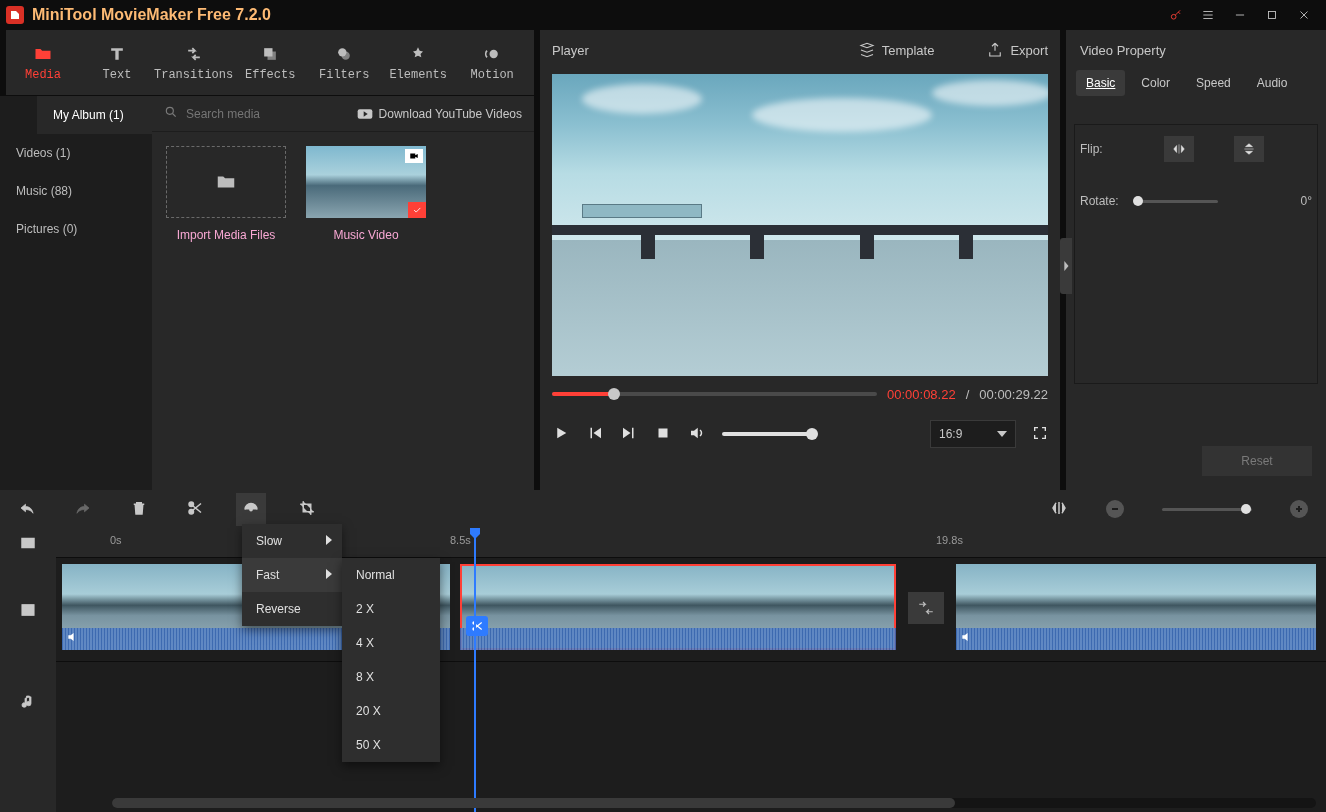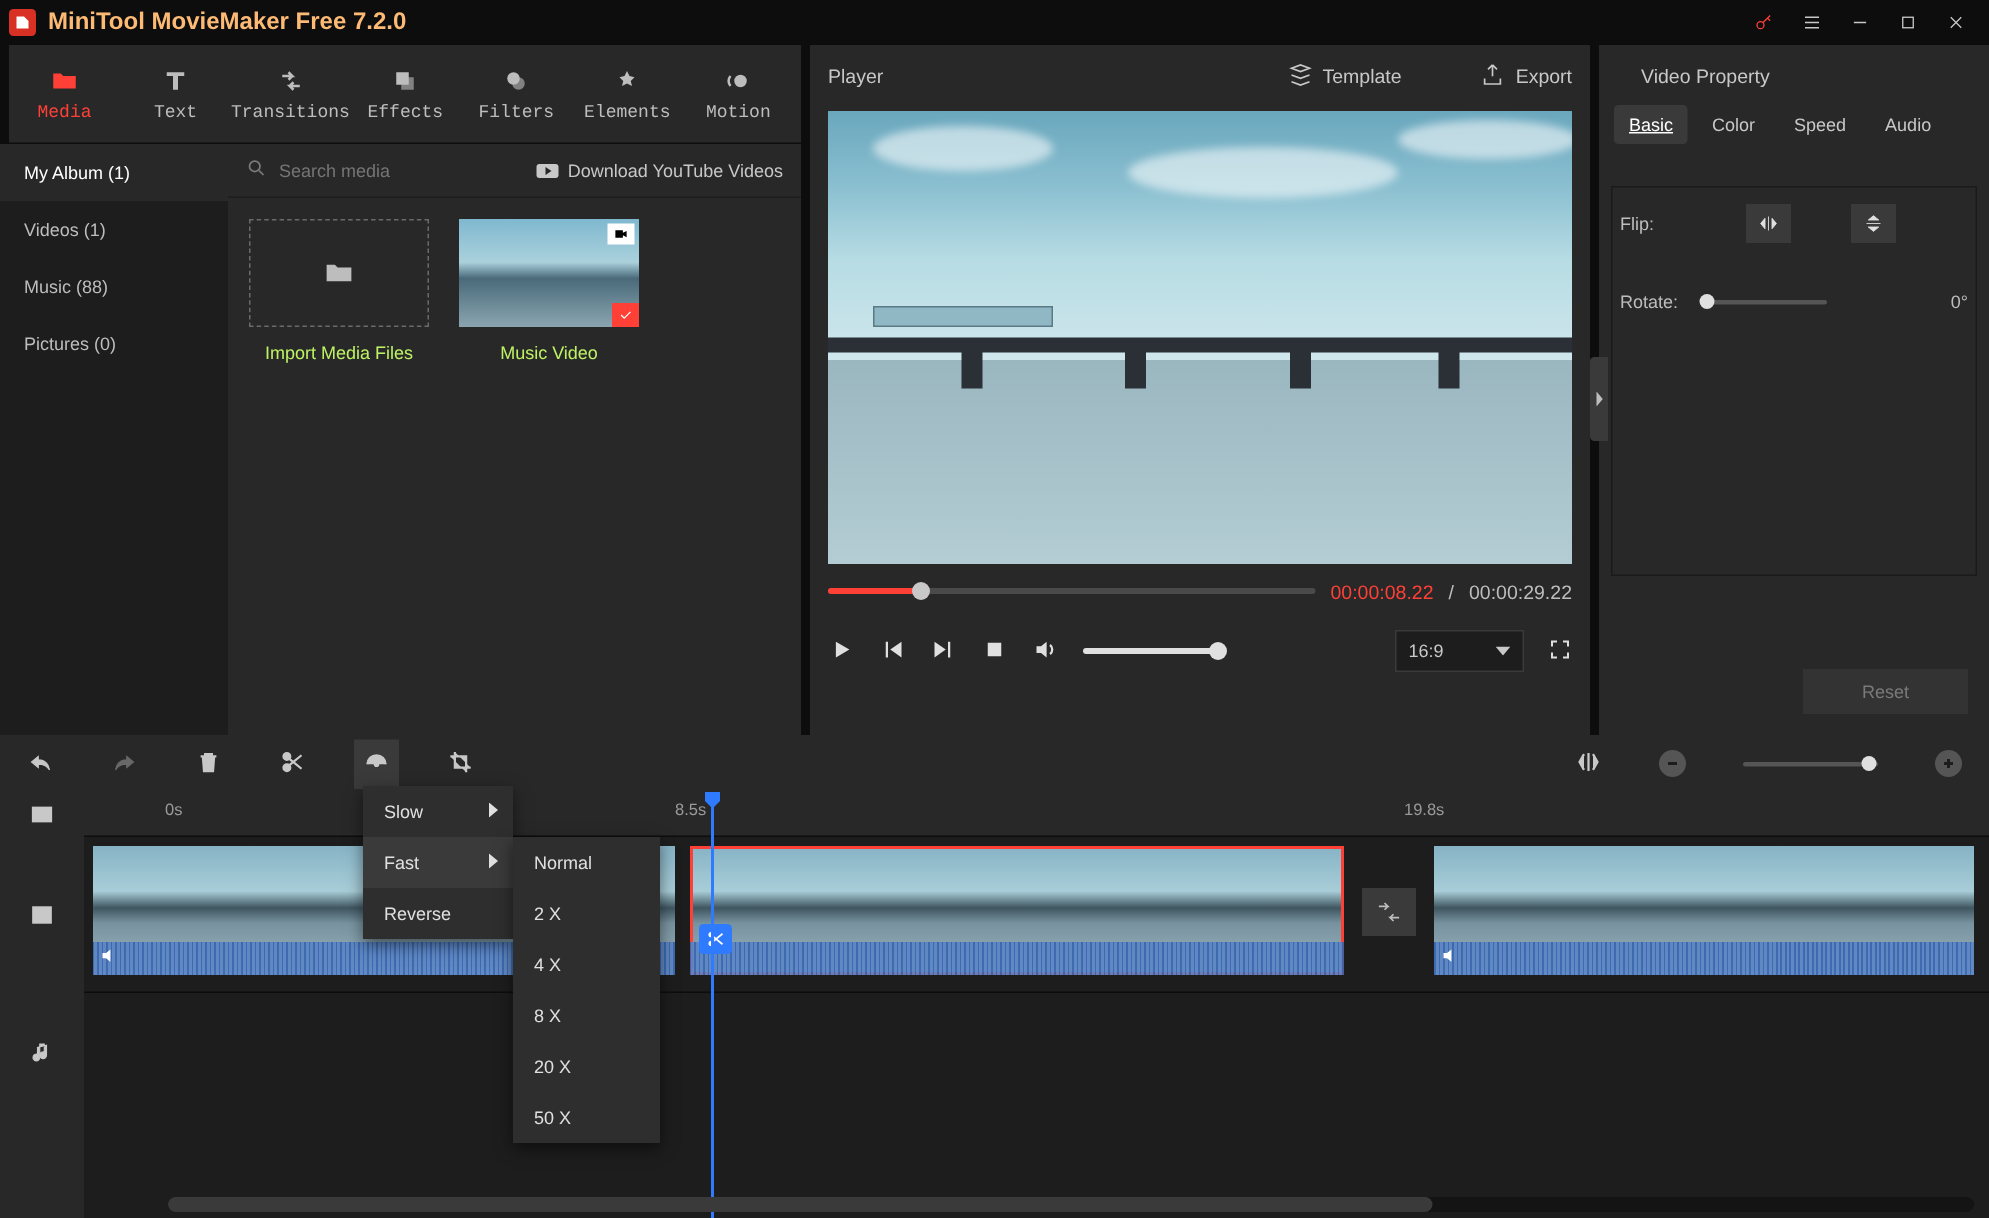--- a/index.html
+++ b/index.html
@@ -24,37 +24,37 @@
   .top-tab { flex:0 0 74px; display:flex; flex-direction:column; align-items:center; justify-content:center; gap:4px; color:#bdbdbd; position:relative; }
   .top-tab.active { color:#ff4037; }
   .top-tab .ticon { width:20px; height:20px; display:flex; align-items:center; justify-content:center; }
   .top-tab .ticon svg { width:20px; height:20px; fill:#bdbdbd; }
   .top-tab.active .ticon svg { fill:#ff4037; }
   .top-tab span { font-size:12px;font-family:Liberation Mono, monospace; }
 
   .media-body { display:flex; flex:1; }
   .media-sidebar { width:152px; background:#1d1d1d; display:flex; flex-direction:column; }
   .media-sidebar .cat { padding:12px 16px; color:#bdbdbd; font-size:12px; }
-  .media-sidebar .cat.active { background:#282828; color:#fff; }
+  .media-sidebar .cat.active { background:#282828; color:#fff;margin-left:37px; }
   .media-content { flex:1; background:#282828; display:flex; flex-direction:column; }
   .media-search { height:36px; display:flex; align-items:center; padding:0 12px; border-bottom:1px solid #1d1d1d; gap:8px; }
   .media-search .sicon svg { width:14px; height:14px; fill:#7a7a7a; }
   .media-search input { background:transparent; border:none; outline:none; color:#bdbdbd; font-size:12px; flex:1; }
   .media-search .dl { display:flex; align-items:center; gap:6px; color:#c8c8c8; }
   .media-search .dl svg { width:16px; height:12px; fill:#c8c8c8; }
   .media-thumbs { display:flex; padding:14px; gap:20px; }
   .thumb-card { width:120px; display:flex; flex-direction:column; align-items:center; gap:10px; }
   .thumb-import { width:120px; height:72px; border:1px dashed #6a6a6a; display:flex; align-items:center; justify-content:center; }
   .thumb-import svg { width:26px; height:22px; fill:#bdbdbd; }
   .thumb-vid { width:120px; height:72px; position:relative; background:linear-gradient(to bottom,#7fb8cf 0%,#aad1dc 40%,#4a6a7a 55%,#8aa5b0 100%); }
   .thumb-vid .cam { position:absolute; top:3px; right:3px; width:18px; height:14px; background:#fff; display:flex; align-items:center; justify-content:center; }
   .thumb-vid .cam svg { width:12px; height:10px; fill:#000; }
   .thumb-vid .chk { position:absolute; bottom:0; right:0; width:18px; height:16px; background:#ff4037; display:flex; align-items:center; justify-content:center; }
   .thumb-vid .chk svg { width:12px; height:10px; stroke:#fff; fill:none; stroke-width:2; }
-  .thumb-card .tlabel { color:#bef264; font-size:12px; text-align:center; }
+  .thumb-card .tlabel { color:#f9a8d4; font-size:12px; text-align:center; }
 
   
   .mid-panel { width:520px; background:#282828; margin-left:6px; display:flex; flex-direction:column; }
   .mid-header { height:40px; display:flex; align-items:center; padding:0 12px; color:#c8c8c8; font-size:13px;gap:36px; }
   .mid-header .mh-spacer { flex:1; }
   .mid-header .mh-btn { display:flex; align-items:center; gap:6px; margin-left:16px; }
   .mid-header .mh-btn svg { width:18px; height:18px; fill:none; stroke:#c8c8c8; stroke-width:1.5; }
   .player-view { margin:4px 12px 0 12px; height:302px; position:relative; background:#1a1a1a; overflow:hidden; }
   .scene { position:absolute; inset:0; }
   .sky { position:absolute; top:0; left:0; right:0; height:55%; background:linear-gradient(to bottom,#6aa7bd 0%,#8abfd0 30%,#b7dce4 60%,#cfe7ec 100%); }
@@ -78,21 +78,21 @@
   .pc-btn svg { width:18px; height:18px; fill:#e0e0e0; }
   .vol-slider { width:90px; height:4px; background:#e0e0e0; border-radius:2px; position:relative; }
   .vol-slider .vknob { position:absolute; right:0; top:50%; width:12px; height:12px; background:#e0e0e0; border-radius:50%; transform:translate(50%,-50%); }
   .pc-spacer { flex:1; }
   .aspect-sel { width:86px; height:28px; background:#1d1d1d; border:1px solid #3a3a3a; display:flex; align-items:center; justify-content:space-between; padding:0 8px; color:#c8c8c8; font-size:12px; }
   .aspect-sel svg { width:10px; height:6px; fill:#c8c8c8; }
   .fullscr svg { width:16px; height:16px; fill:none; stroke:#e0e0e0; stroke-width:2; }
 
   
   .right-panel { width:260px; background:#282828; margin-left:6px; display:flex; flex-direction:column; position:relative; }
-  .rp-header { height:40px; display:flex; align-items:center; padding:0 28px; color:#c8c8c8; font-size:13px; }
+  .rp-header { height:40px; display:flex; align-items:center; padding:0 14px; color:#c8c8c8; font-size:13px; }
   .rp-tabs { display:flex; gap:6px; padding:0 10px 12px 10px; }
   .rp-tab { padding:6px 10px; color:#c8c8c8; font-size:12px; }
   .rp-tab.active { background:#3a3a3a; border-radius:3px; color:#fff;text-decoration:underline; }
   .rp-row { display:flex; align-items:center; padding:8px 14px; gap:10px; color:#bdbdbd; font-size:12px; }
   .rp-row .lbl { width:48px; }
   .sqbtn { width:30px; height:26px; background:#3a3a3a; display:flex; align-items:center; justify-content:center; }
   .sqbtn svg { width:16px; height:14px; fill:#e0e0e0; stroke:#e0e0e0; }
   .rot-slider { width:80px; height:3px; background:#555; border-radius:2px; position:relative; margin-right:auto; }
   .rot-slider .rknob { position:absolute; left:0; top:50%; width:10px; height:10px; background:#e0e0e0; border-radius:50%; transform:translate(-50%,-50%); }
   .rp-expand-tab { position:absolute; left:-6px; top:208px; width:12px; height:56px; background:#3a3a3a; display:flex; align-items:center; justify-content:center; border-radius:3px 0 0 3px; }

